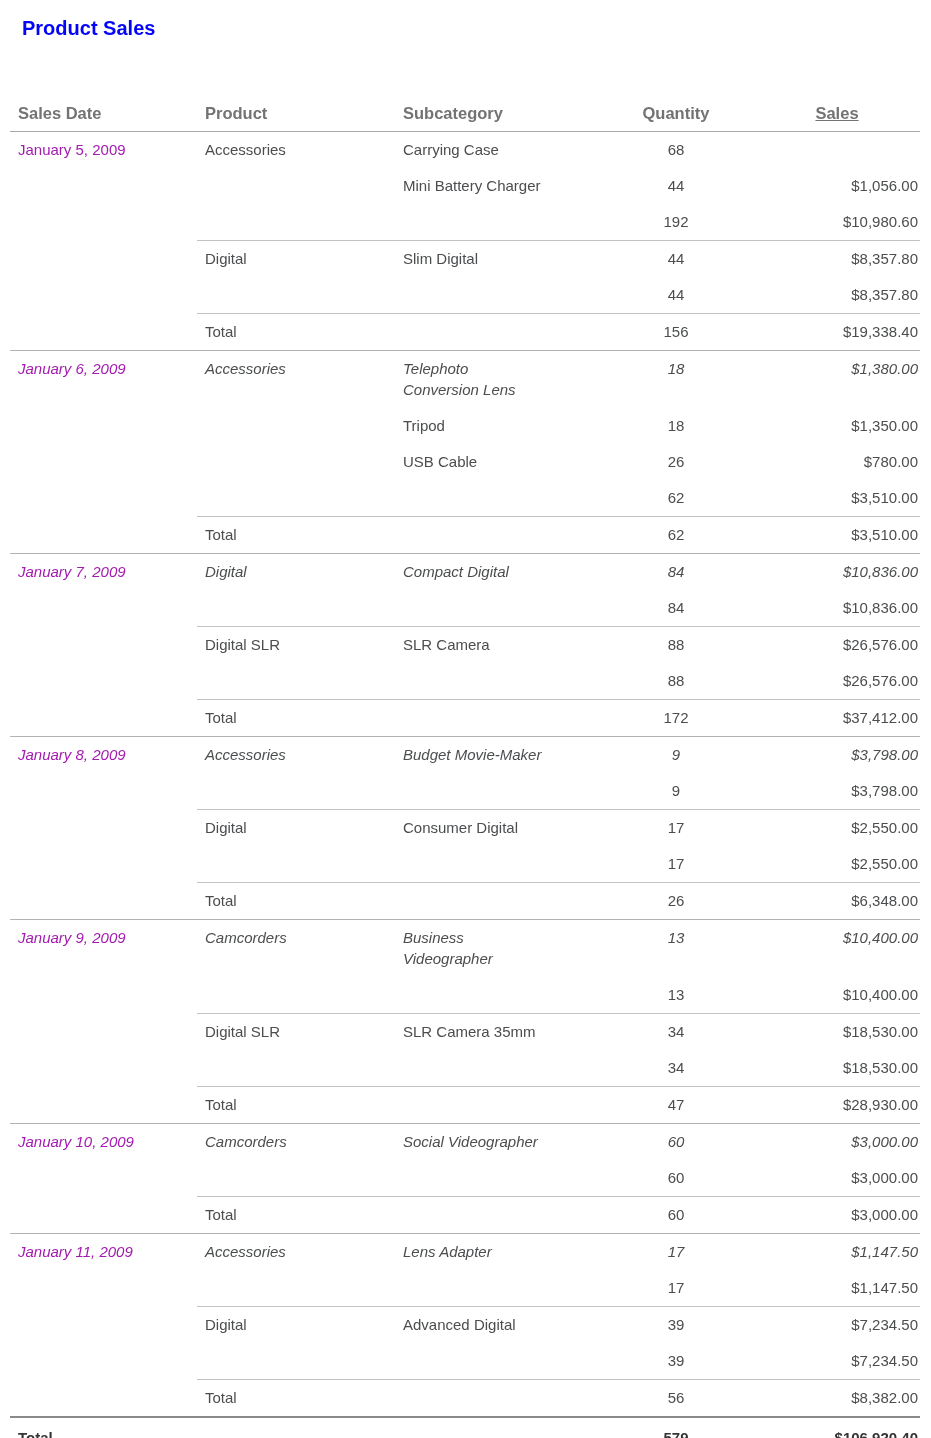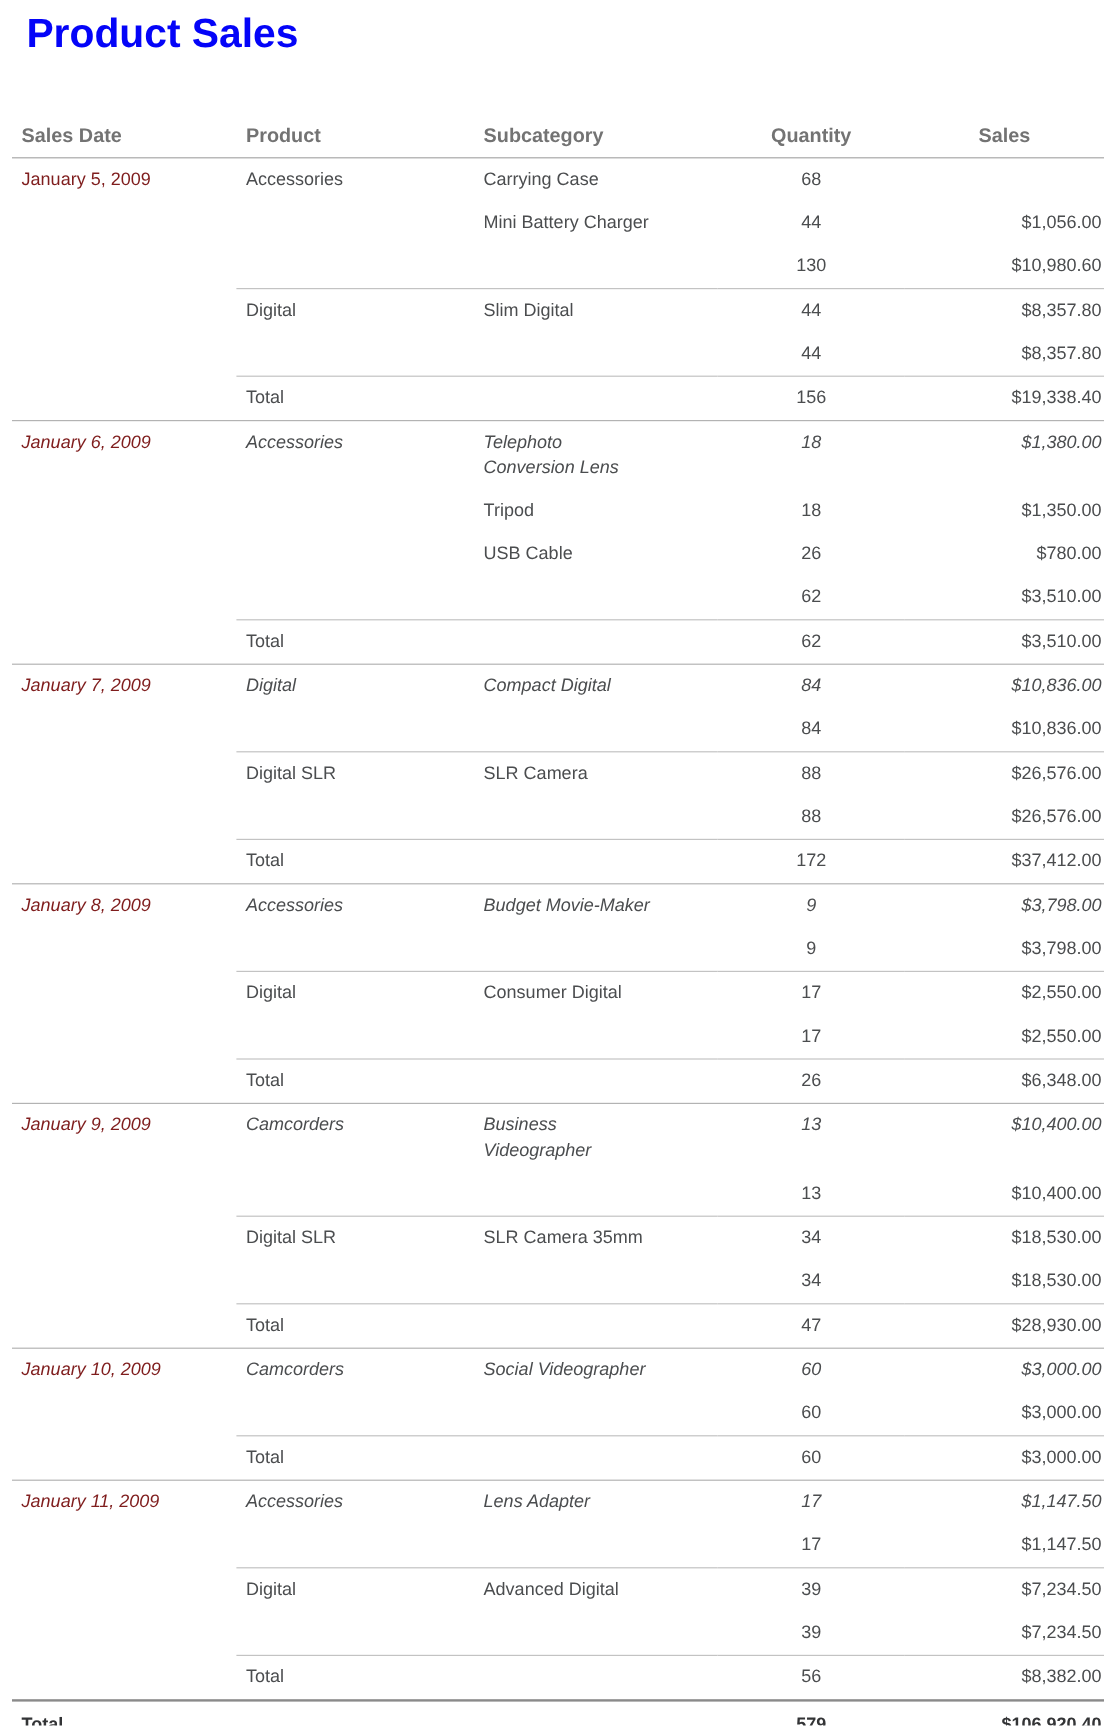--- a/index.html
+++ b/index.html
@@ -6,53 +6,53 @@
   html, body { background: #ffffff; }
   body {
     width: 931px; height: 1438px; overflow: hidden;
     font-family: "Liberation Sans", "DejaVu Sans", sans-serif;
     color: #4b4d4f;
   }
   .page { width: 931px; height: 1438px; background: #ffffff; }
 
   .title {
     margin: 9px 0 0 22px;
-    font-size: 34px; line-height: 38px; font-weight: bold;
+    font-size: 20px; line-height: 38px; font-weight: bold;
     color: #0404f8;
     letter-spacing: 0px;
   }
 
   .tbl { width: 910px; margin-left: 10px; margin-top: 51px; }
 
   .row {
     display: grid;
     grid-template-columns: 187px 198px 203px 156px 166px;
     align-items: start;
   }
 
   .cell {
     padding: 7px 0 8px 0;
     font-size: 15px; line-height: 21px;
     overflow: hidden;
   }
-  .col-date        { padding-left: 8px; color: #7f1d1d; }
+  .col-date        { padding-left: 8px; color: #a21caf; }
   .col-subcategory { padding-left: 8px; }
   .col-product     { padding-left: 8px; white-space: pre-line; }
   .col-quantity    { text-align: center; }
   .col-sales       { text-align: right; padding-right: 2px; }
 
   
   .hdr-row { border-bottom: 1px solid #a8a8a8; }
   .hdr-row .cell {
     padding-top: 4px; padding-bottom: 7px;
     font-size: 16.5px; font-weight: bold; color: #737373;
     line-height: 22px;
   }
   .hdr-row .col-quantity { text-align: center; }
-  .hdr-row .col-sales    { text-align: center; padding-right: 0; }
+  .hdr-row .col-sales    { text-align: center; padding-right: 0; text-decoration: underline; }
 
   
   .full-sep { border-top: 1px solid #b3b3b3; font-style: italic; }
   .sub-sep .cell { border-top: 1px solid #c3c3c3; }
   .sub-sep .col-date { border-top: none; }
 
   
   .grand { border-top: 2px solid #8a8a8a; }
   .grand .cell {
     font-weight: bold; color: #333436;
@@ -87,21 +87,21 @@
           <div class="cell col-date"></div>
           <div class="cell col-subcategory"></div>
           <div class="cell col-product">Mini Battery Charger</div>
           <div class="cell col-quantity">44</div>
           <div class="cell col-sales">$1,056.00</div>
         </div>
         <div class="row">
           <div class="cell col-date"></div>
           <div class="cell col-subcategory"></div>
           <div class="cell col-product"></div>
-          <div class="cell col-quantity">130</div>
+          <div class="cell col-quantity">192</div>
           <div class="cell col-sales">$10,980.60</div>
         </div>
         <div class="row sub-sep">
           <div class="cell col-date"></div>
           <div class="cell col-subcategory">Digital</div>
           <div class="cell col-product">Slim Digital</div>
           <div class="cell col-quantity">44</div>
           <div class="cell col-sales">$8,357.80</div>
         </div>
         <div class="row">

